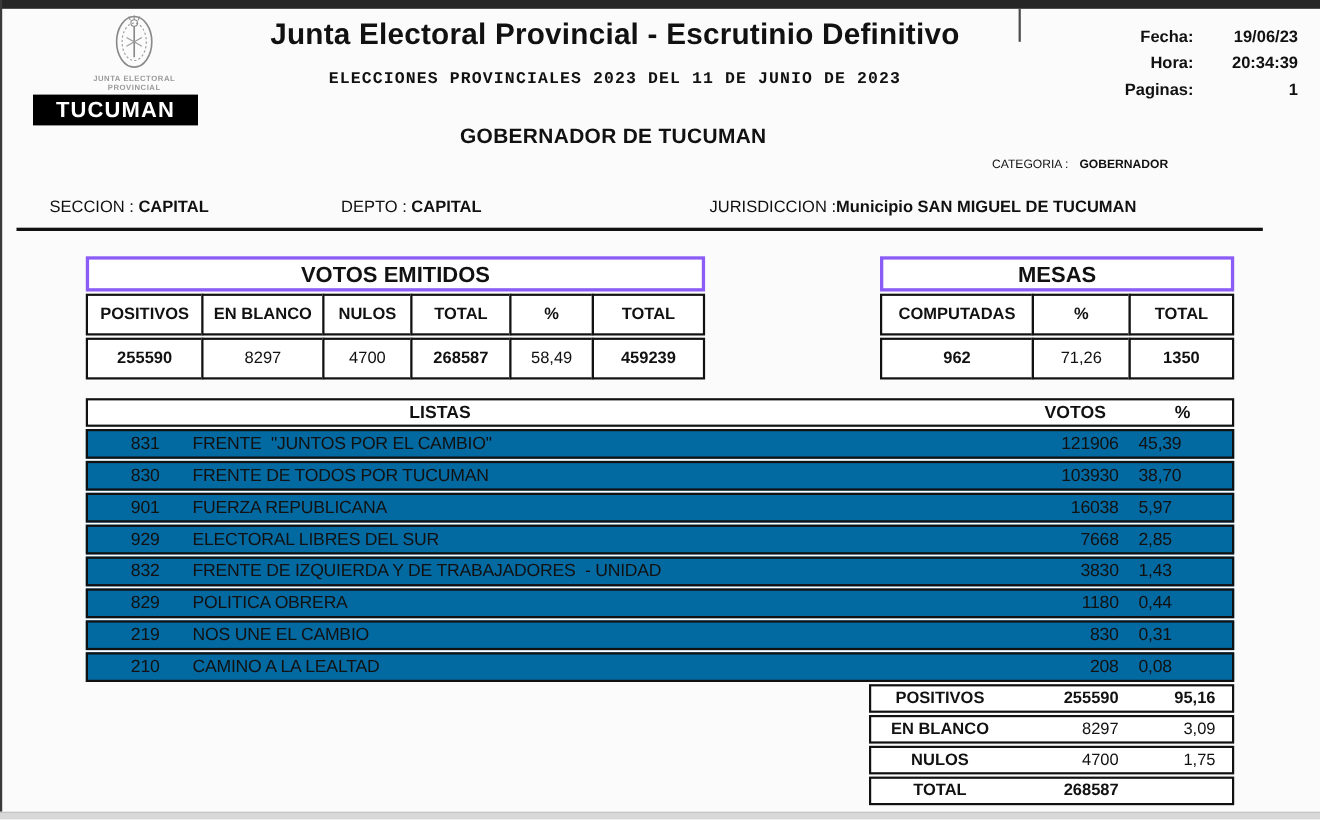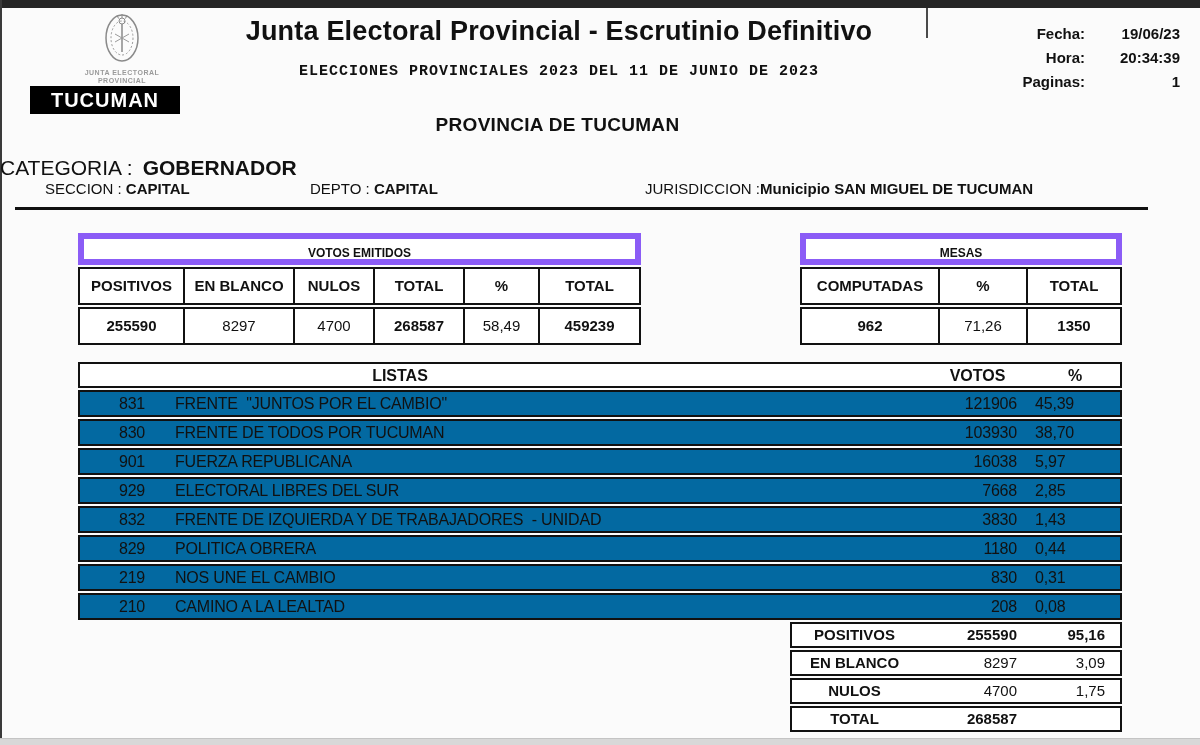--- a/index.html
+++ b/index.html
@@ -23,30 +23,30 @@
     font-family:"Liberation Mono","DejaVu Sans Mono",monospace; font-size:15px; font-weight:700; letter-spacing:1px; }
   .badge { position:absolute; left:30px; top:86px; width:150px; height:28px; background:#000;
     color:#fff; font-size:20px; font-weight:700; letter-spacing:1px; text-align:center; line-height:28px; }
   .meta { position:absolute; left:940px; top:25px; width:252px; font-size:15px; }
   .meta-row { display:flex; margin-bottom:7px; }
   .meta-label { width:145px; text-align:right; font-weight:700; }
   .meta-value { width:95px; text-align:right; font-weight:600; }
 
   
   .provincia { position:absolute; left:0; top:114px; width:1115px; text-align:center; font-size:19px; font-weight:700; letter-spacing:.3px; }
-  .categoria { position:absolute; left:0; top:156px; width:1062px; text-align:left; font-size:21px; }
+  .categoria { position:absolute; left:0; top:144px; width:1062px; text-align:right; font-size:11px; }
   .categoria .val { font-weight:700; margin-left:10px; }
   .loc-row { position:absolute; left:0; top:180px; width:1200px; font-size:15px; }
   .loc-item { position:absolute; white-space:pre; }
   .loc-item .val { font-weight:700; }
   .hrule { position:absolute; left:15px; top:207px; width:1133px; height:3px; background:#111; }
 
   
   .boxtable { position:absolute; }
-  .bt-title { border:6px solid #8b5cf6; height:32px; line-height:28px; text-align:center; font-size:12px; font-weight:700; background:#fff; }
+  .bt-title { border:3px solid #8b5cf6; height:32px; line-height:28px; text-align:center; font-size:20px; font-weight:700; background:#fff; }
   .bt-row { display:flex; margin-top:2px; }
   .bt-cell { border:2px solid #111; margin-left:-2px; background:#fff; text-align:center; overflow:hidden; }
   .bt-cell:first-child { margin-left:0; }
   .bt-head { height:38px; line-height:34px; font-size:15px; font-weight:700; }
   .bt-val { height:38px; line-height:34px; font-size:15px; }
   .b { font-weight:700; }
 
   
   .listas { position:absolute; left:78px; top:362px; width:1044px; }
   .li-head { position:relative; border:2px solid #111; height:26px; background:#fff; }
@@ -107,21 +107,21 @@
     <div class="meta-row">
       <span class="meta-label">Hora:</span>
       <span class="meta-value">20:34:39</span>
     </div>
     <div class="meta-row">
       <span class="meta-label">Paginas:</span>
       <span class="meta-value">1</span>
     </div>
   </div>
 
-  <div class="provincia">PROVINCIA DE TUCUMAN</div>
+  <div class="provincia">GOBERNADOR DE TUCUMAN</div>
   <div class="categoria">
     <span>CATEGORIA :</span><span class="val">GOBERNADOR</span>
   </div>
   <div class="loc-row">
     <span class="loc-item" style="left:45px"><span>SECCION : </span><span class="val">CAPITAL</span></span>
     <span class="loc-item" style="left:310px"><span>DEPTO : </span><span class="val">CAPITAL</span></span>
     <span class="loc-item" style="left:645px"><span>JURISDICCION :</span><span class="val">Municipio SAN MIGUEL DE TUCUMAN</span></span>
   </div>
   <div class="hrule"></div>
 

